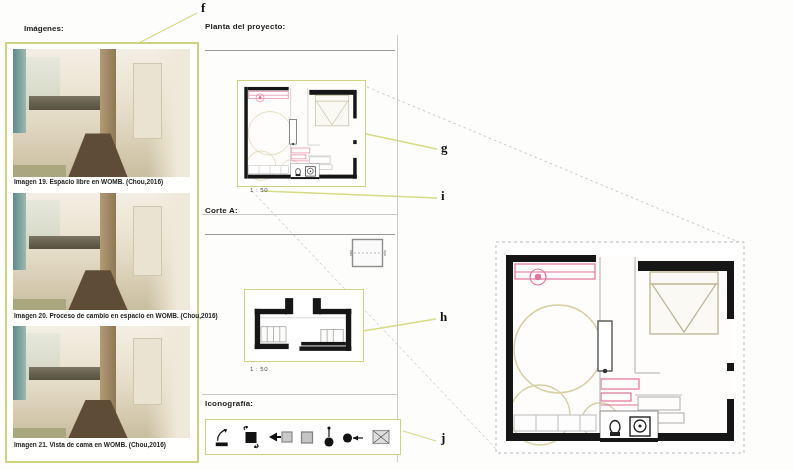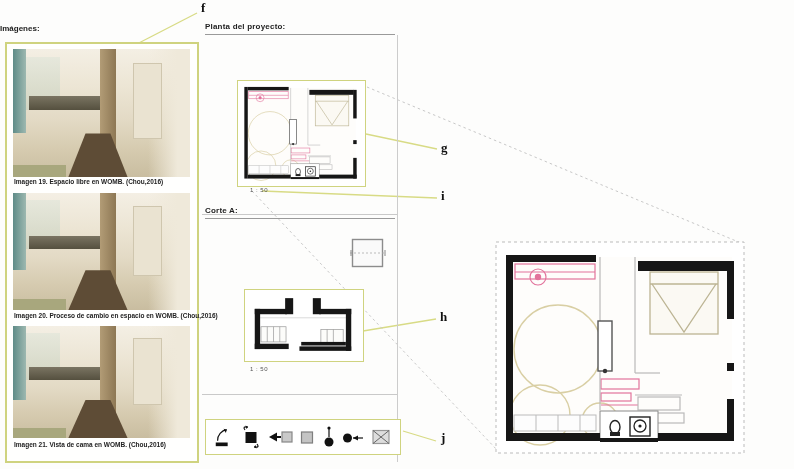--- a/index.html
+++ b/index.html
@@ -1,21 +1,21 @@
 <!DOCTYPE html>
 <html><head>
 <meta charset="utf-8">
 <style>
   html,body{margin:0;padding:0;background:#fff;}
   #stage{position:relative;width:794px;height:469px;background:#fdfdfc;overflow:hidden;
          font-family:"Liberation Sans",sans-serif;color:#1a1a1a;}
   .abs{position:absolute;}
   
   .sec-header{font-size:8px;font-weight:bold;color:#222;border-bottom:1px solid #9a9a9a;
-              padding-bottom:3px;letter-spacing:.2px;}
+              padding-bottom:19px;letter-spacing:.2px;}
   .divider-h{height:1px;background:#c9c9c9;}
   .divider-v{width:1px;background:#cccccc;}
   
   .callout{font-family:"Liberation Serif",serif;font-weight:bold;font-size:13px;color:#111;}
   
   .accent-box{border:2px solid #cfd37f;background:#fffffe;}
   .accent-box-thin{border:1.5px solid #cfd37f;background:#ffffff;}
   
   #images-panel{left:5px;top:42px;width:190px;height:417px;}
   .photo{position:absolute;left:6px;width:177px;overflow:hidden;
@@ -129,21 +129,21 @@
       <line x1="252" y1="191" x2="498" y2="451"></line>
     </g>
   </svg>
 
   <div class="abs callout" style="left:201px;top:0px">f</div>
   <div class="abs callout" style="left:441px;top:140px">g</div>
   <div class="abs callout" style="left:441px;top:188px">i</div>
   <div class="abs callout" style="left:440px;top:309px">h</div>
   <div class="abs callout" style="left:441px;top:430px">j</div>
 
-  <div class="abs panel-label" style="left:0;top:24px">Imágenes:</div>
+  <div class="abs panel-label" style="left:24px;top:24px">Imágenes:</div>
 
   <div class="abs accent-box" id="images-panel">
     <div class="photo" style="top:5px;height:128px">
       <div class="ph-teal"></div>
       <div class="ph-glass"></div>
       <div class="ph-band"></div>
       <div class="ph-rightwall"></div>
       <div class="ph-door"></div>
       <div class="ph-col"></div>
       <div class="ph-wedge"></div>
@@ -220,20 +220,21 @@
         <rect x="108" y="20" width="6" height="47"></rect>
         <rect x="6" y="59" width="38" height="6"></rect>
         <rect x="58" y="57" width="50" height="4"></rect>
         <rect x="56" y="62" width="58" height="5"></rect>
       </g>
     </svg>
   </div>
   <div class="abs scale-label" style="left:250px;top:366px">1 : 50</div>
 
   <div class="abs divider-h" style="left:202px;top:394px;width:195px"></div>
+  <div class="abs sec-header" style="left:205px;top:399px;width:190px">Iconografía:</div>
 
   <div class="abs accent-box-thin" id="icon-box">
     <svg width="22" height="24" viewBox="0 0 24 24" title="pivot-panel">
       <path d="M5,16 A 12 12 0 0 1 15,4" fill="none" stroke="#111" stroke-width="1.3"></path>
       <polygon points="15,4 11.5,3 14,7.5" fill="#111"></polygon>
       <rect x="3" y="18" width="13" height="4" fill="#111"></rect>
     </svg>
     <svg width="24" height="24" viewBox="0 0 24 24" title="rotating-square">
       <rect x="6.5" y="7" width="11" height="11" fill="#111"></rect>
       <path d="M6,5 Q3,1 9,2" fill="none" stroke="#111" stroke-width="1.2"></path>

